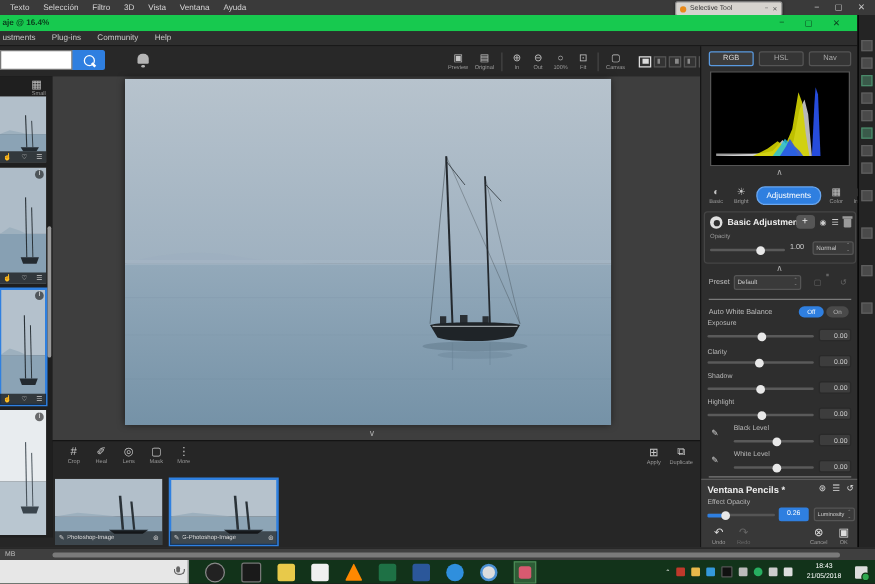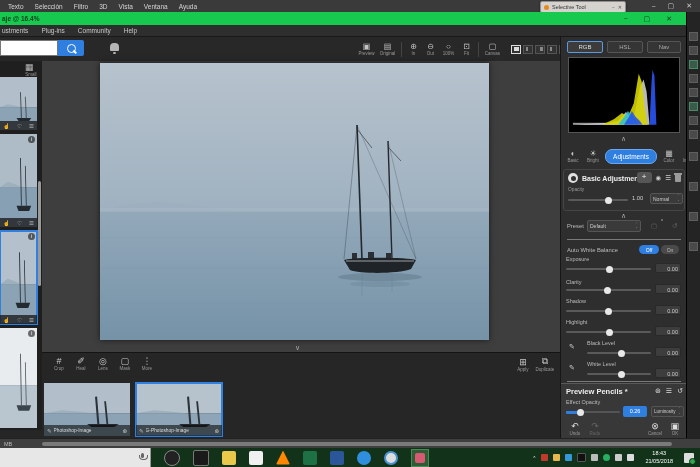--- a/index.html
+++ b/index.html
@@ -525,21 +525,21 @@
         <span class="thumb" style="left:48%;"></span>
       </div>
     <div class="vbox" style="left:94px;top:331px;">0.00</div>
 
     <div class="divider" style="top:344px;"></div>
     <span class="sl-label" style="left:6px;top:348px;font-size:6px;">Saturation</span>
     <div class="vbox" style="left:94px;top:347px;">0.00</div>
 
     
     <div class="abs cp">
-      <span class="abs cp-title" style="left:5px;top:3px;">Preview Pencils *</span>
+      <span class="abs cp-title" style="left:5px;top:3px;">Ventana Pencils *</span>
       <div class="abs f" style="right:4px;top:3px;gap:5px;">
         <span style="font-size:7px;color:#ddd;">⊛</span>
         <span style="font-size:7px;color:#ddd;">☰</span>
         <span style="font-size:7px;color:#ddd;">↺</span>
       </div>
       <span class="abs" style="left:5px;top:15px;font-size:5.5px;color:#bbb;">Effect Opacity</span>
       <div class="abs track" style="left:5px;top:27px;width:54px;background:#555;">
         <span class="cp-track-on" style="left:0;width:13px;top:0;"></span>
         <span class="thumb" style="left:11px;"></span>
       </div>

